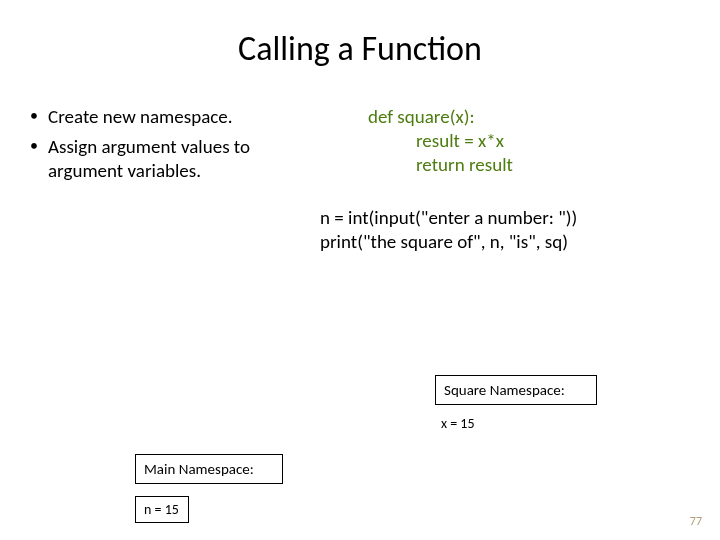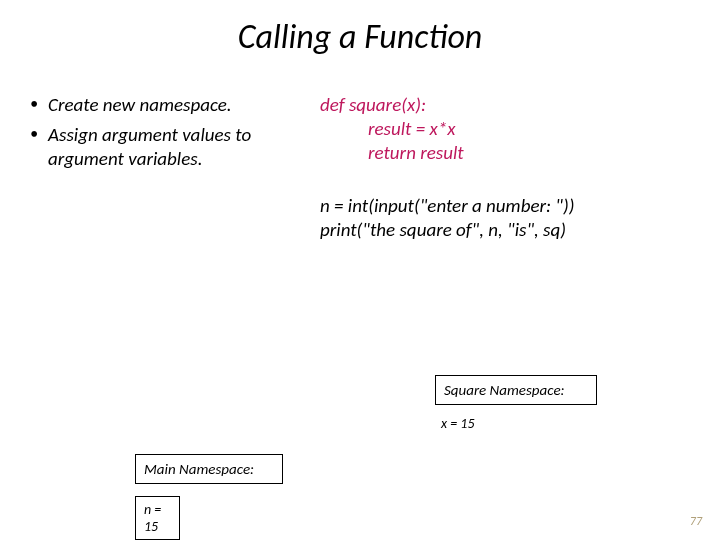--- a/index.html
+++ b/index.html
@@ -8,22 +8,21 @@
     height: 540px;
     background: #fff;
     font-family: Calibri, "Segoe UI", Arial, sans-serif;
     color: #000;
     position: relative;
     overflow: hidden;
   }
   .slide {
     width: 100%;
     height: 100%;
-    padding: 8px 30px;
-    font-style: italic;
+    padding: 20px 30px;
   }
   .title {
     text-align: center;
     font-size: 34px;
     font-weight: 400;
     margin-top: 8px;
     margin-bottom: 36px;
   }
   .columns {
     display: flex;
@@ -46,21 +45,22 @@
   }
   .bullets .dot {
     width: 18px;
     flex-shrink: 0;
     font-size: 16px;
     line-height: 1.35;
   }
   .code-def {
     font-size: 19px;
     line-height: 1.25;
-    color: #be185d;
+    color: #4d7c0f;
+    margin-left: 48px;
   }
   .code-def .indent {
     padding-left: 48px;
   }
   .code-main {
     font-size: 19px;
     line-height: 1.25;
     margin-top: 30px;
   }
   .ns-square {
@@ -88,21 +88,21 @@
   .ns-main .ns-title-box {
     border: 1px solid #000;
     padding: 5px 8px;
     font-size: 15px;
   }
   .ns-main .ns-var {
     border: 1px solid #000;
     padding: 4px 8px;
     font-size: 14px;
     margin-top: 12px;
-    width: 45px;
+    width: 54px;
   }
   .page-num {
     position: absolute;
     right: 18px;
     bottom: 12px;
     font-size: 12px;
     color: #b0a07a;
   }
 </style>
 </head>

